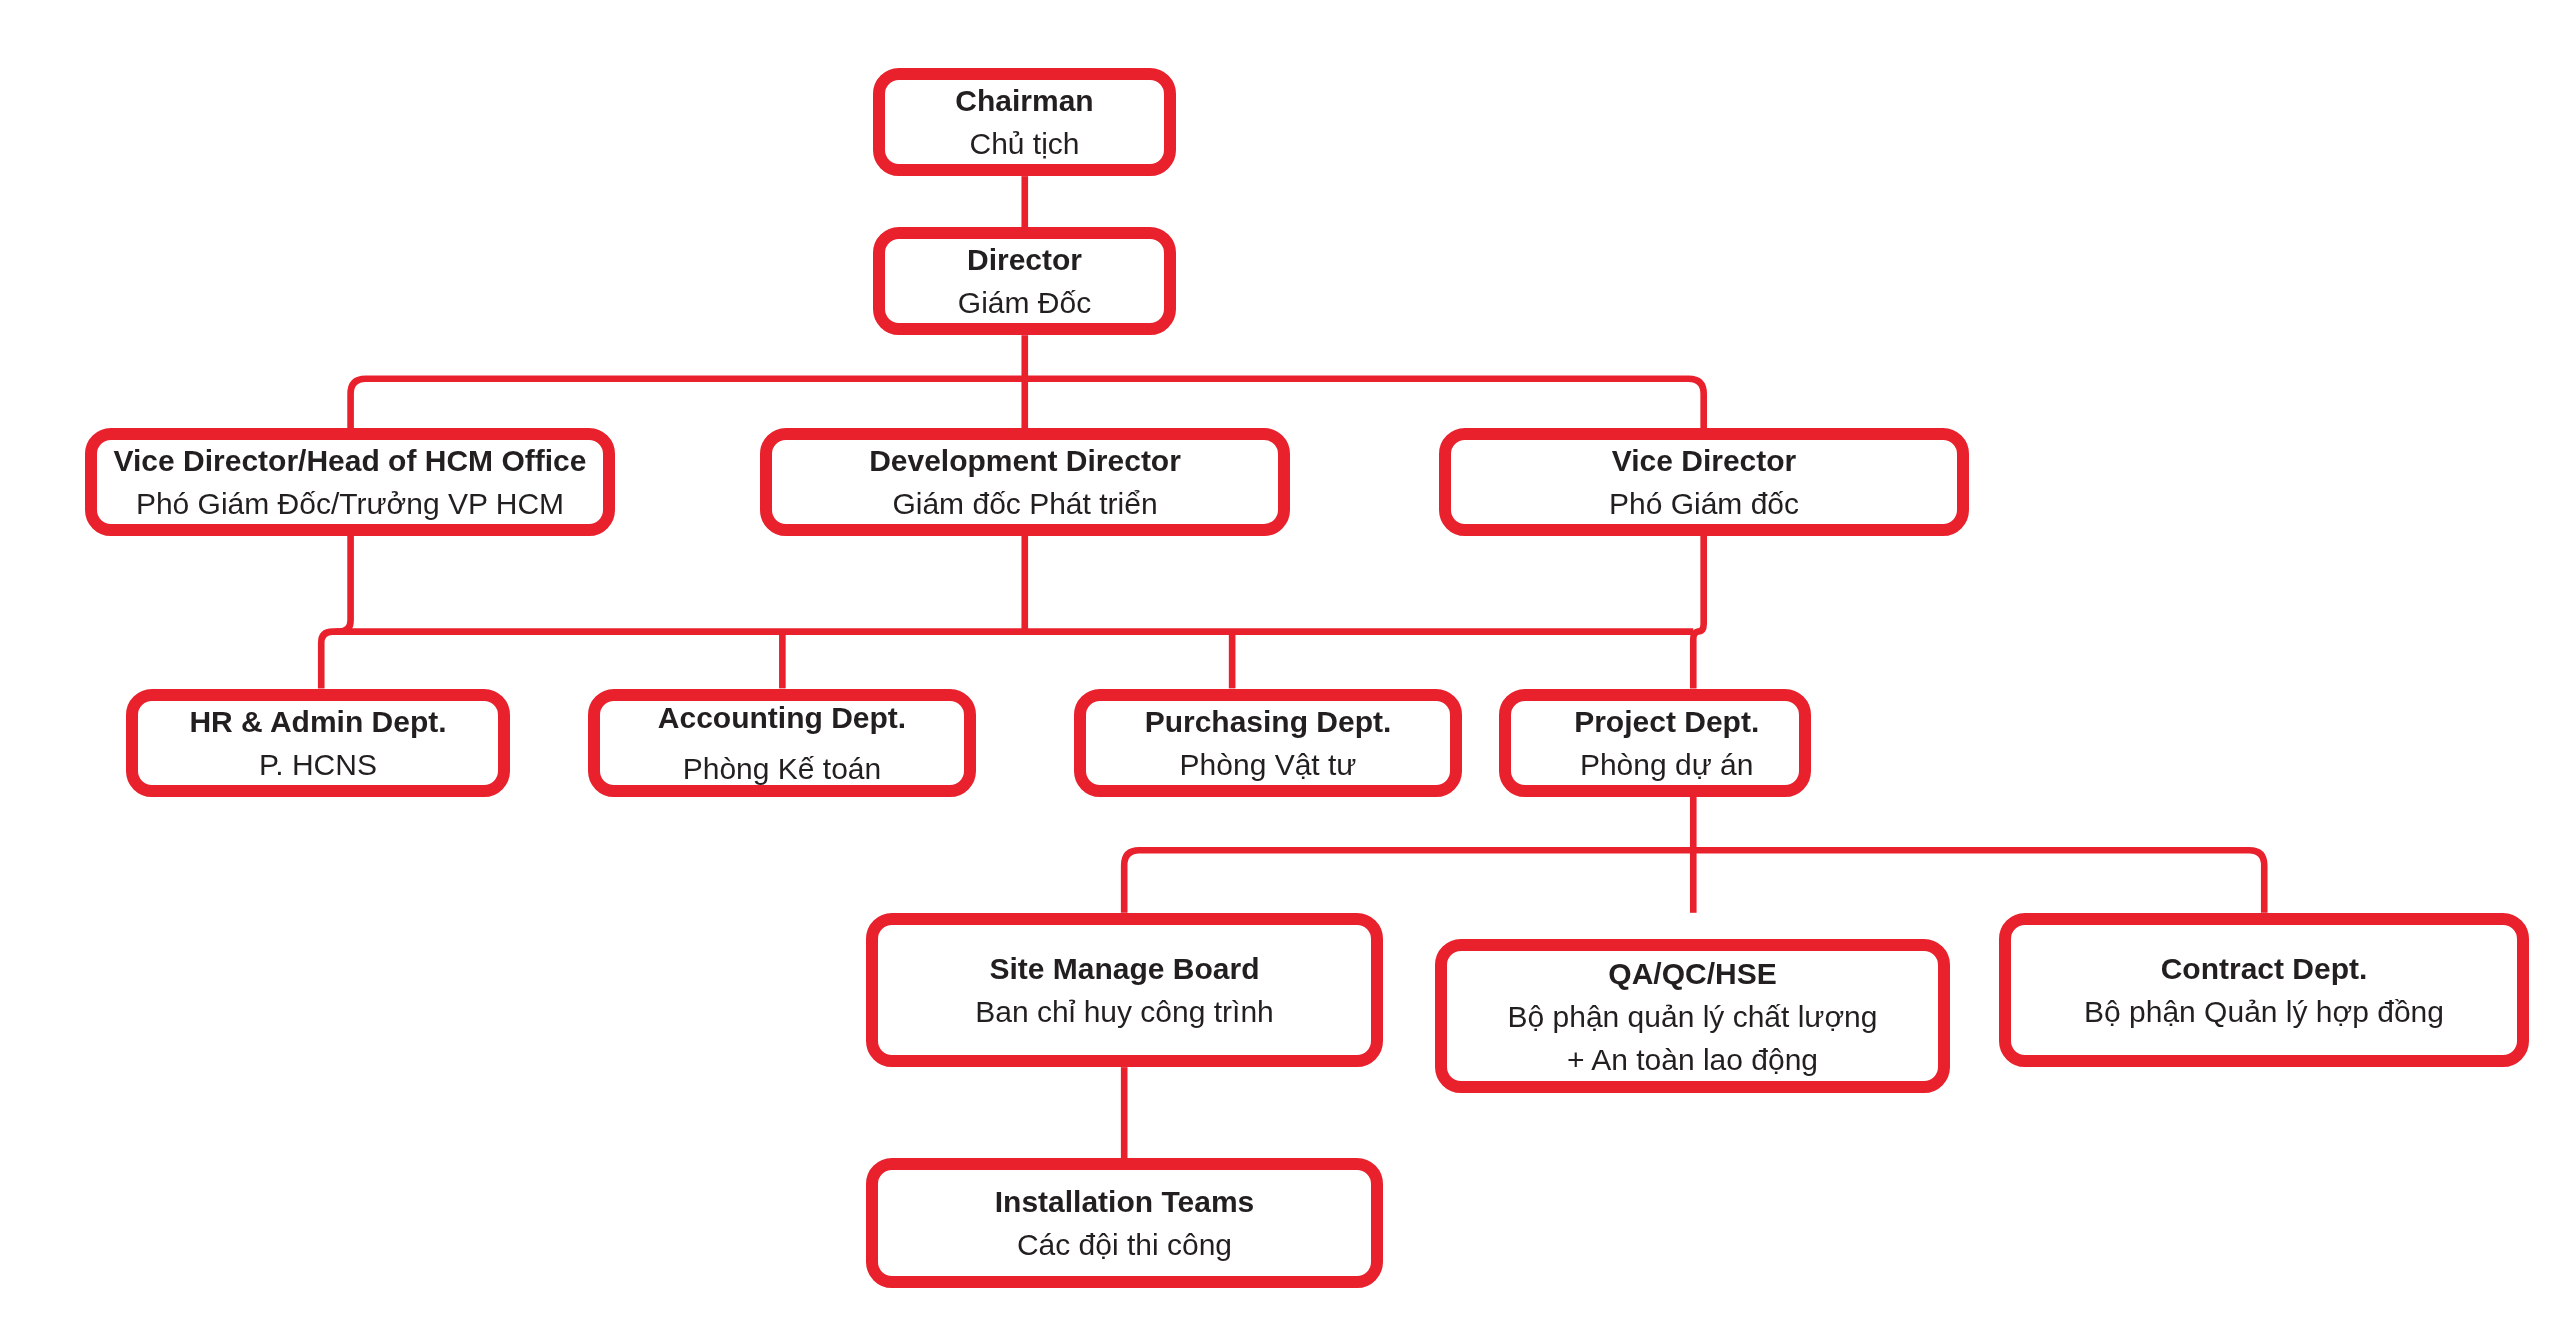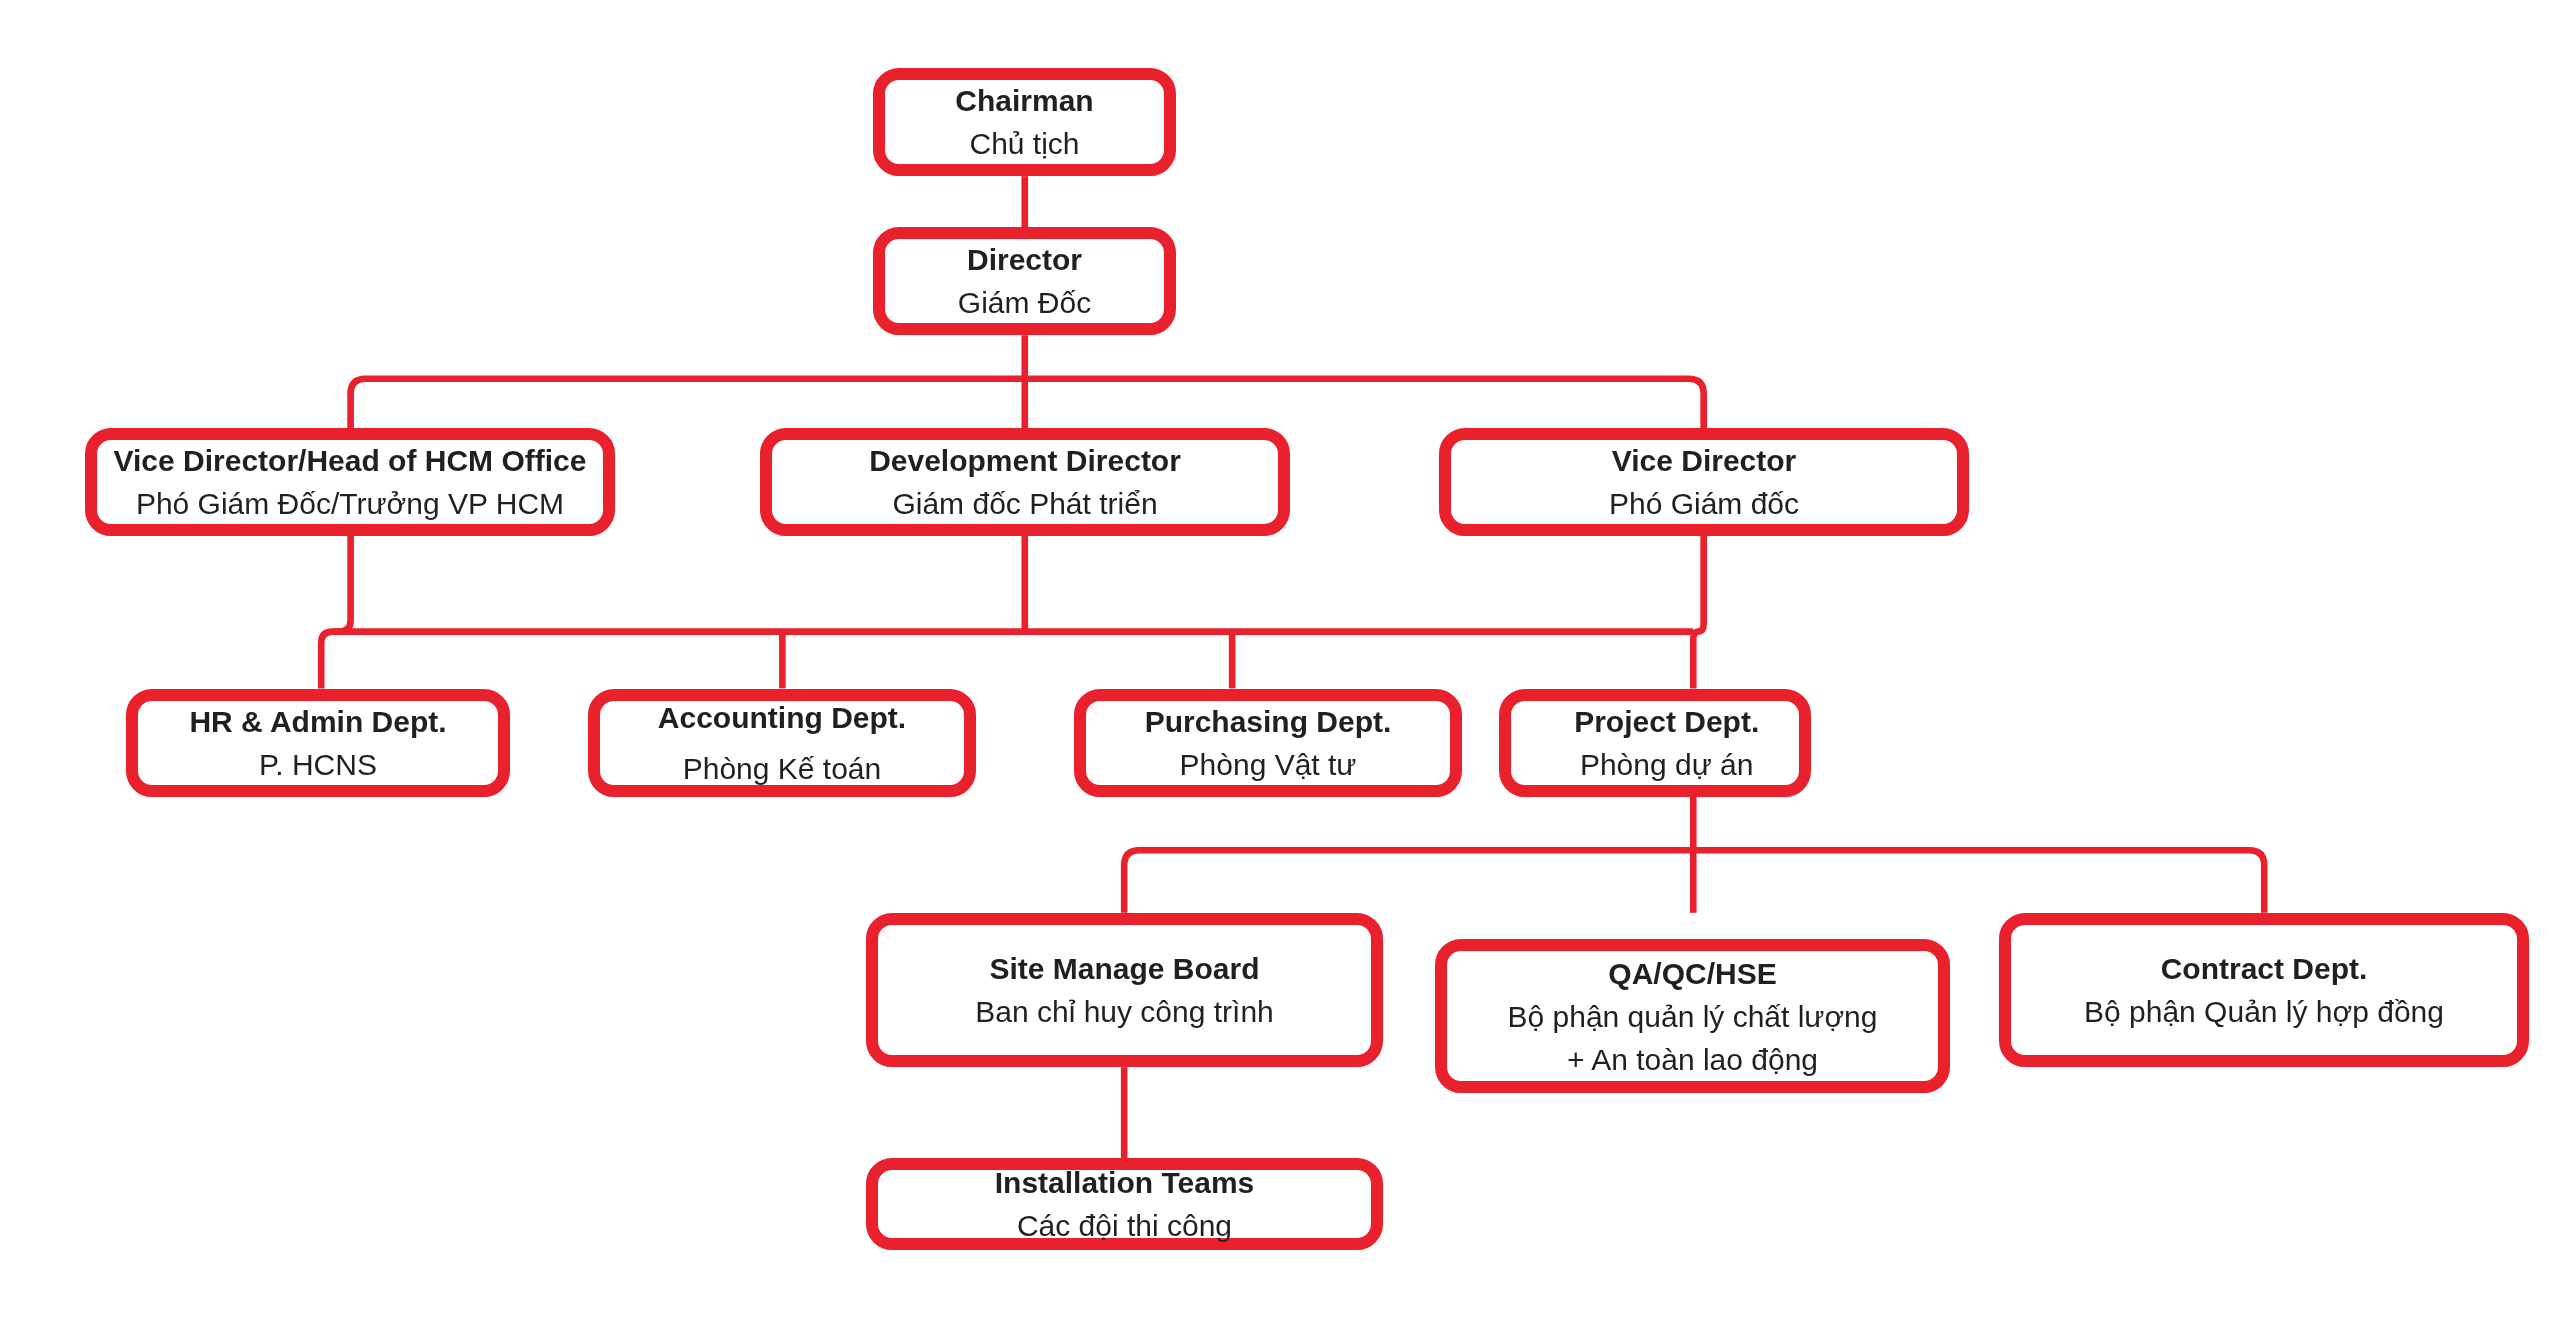--- a/index.html
+++ b/index.html
@@ -127,19 +127,19 @@
     <div class="title">QA/QC/HSE</div>
     <div class="subtitle">Bộ phận quản lý chất lượng
 + An toàn lao động</div>
   </div>
 
   <div class="node" style="left:1999px;top:913px;width:530px;height:154px;">
     <div class="title">Contract Dept.</div>
     <div class="subtitle">Bộ phận Quản lý hợp đồng</div>
   </div>
 
-  <div class="node" style="left:866px;top:1158px;width:517px;height:92px;">
+  <div class="node" style="left:866px;top:1158px;width:517px;height:130px;">
     <div class="title">Installation Teams</div>
     <div class="subtitle">Các đội thi công</div>
   </div>
 
 </div>
 
 
 </body></html>

